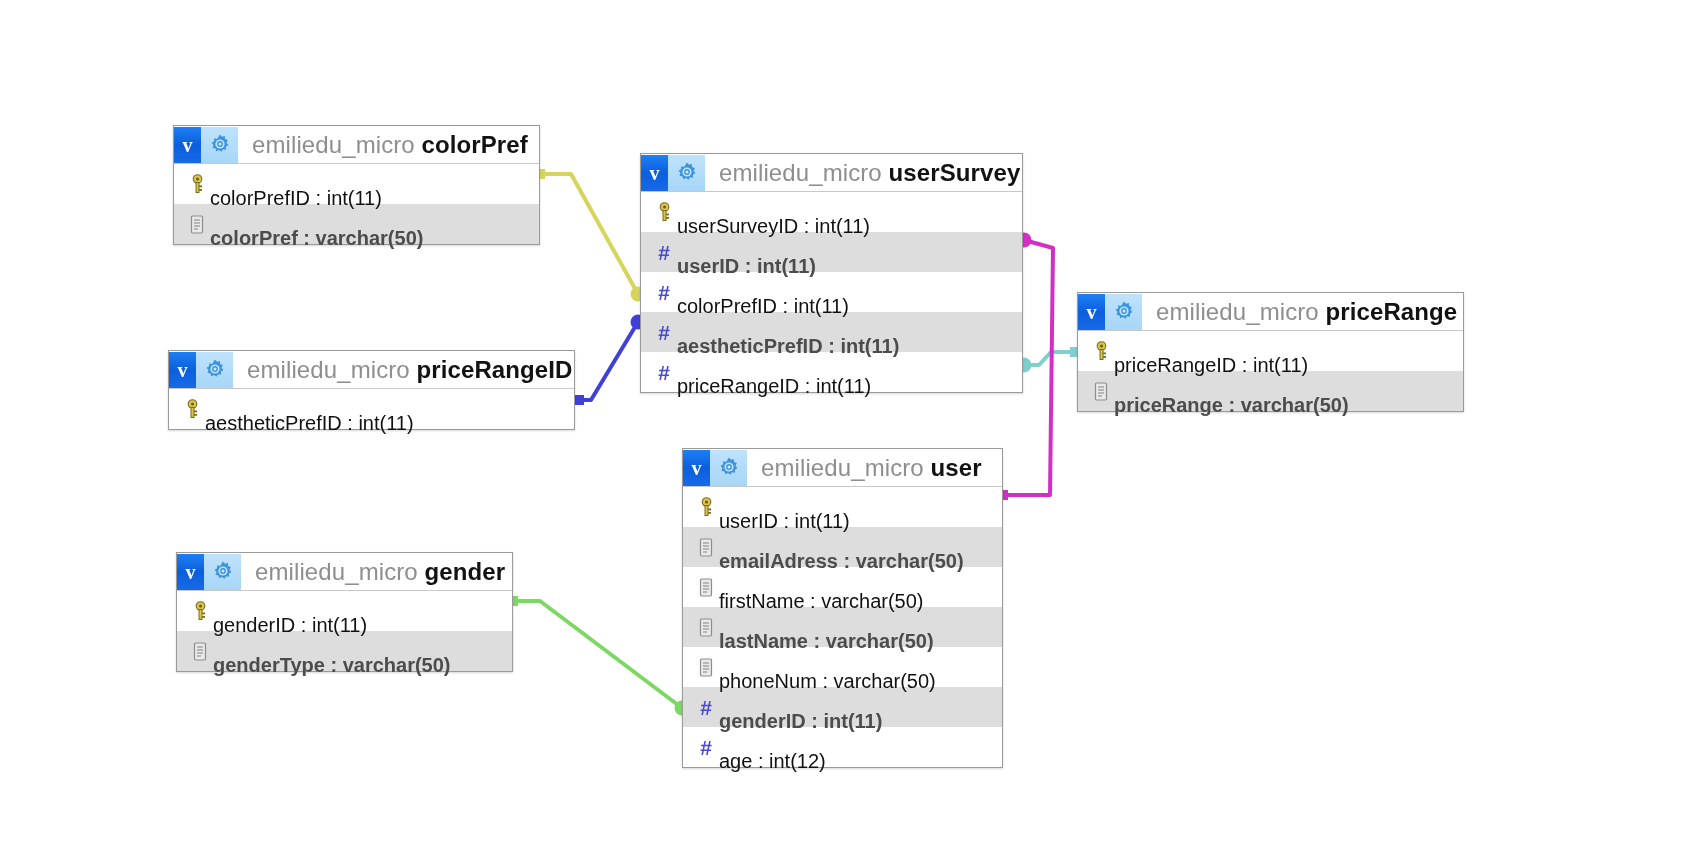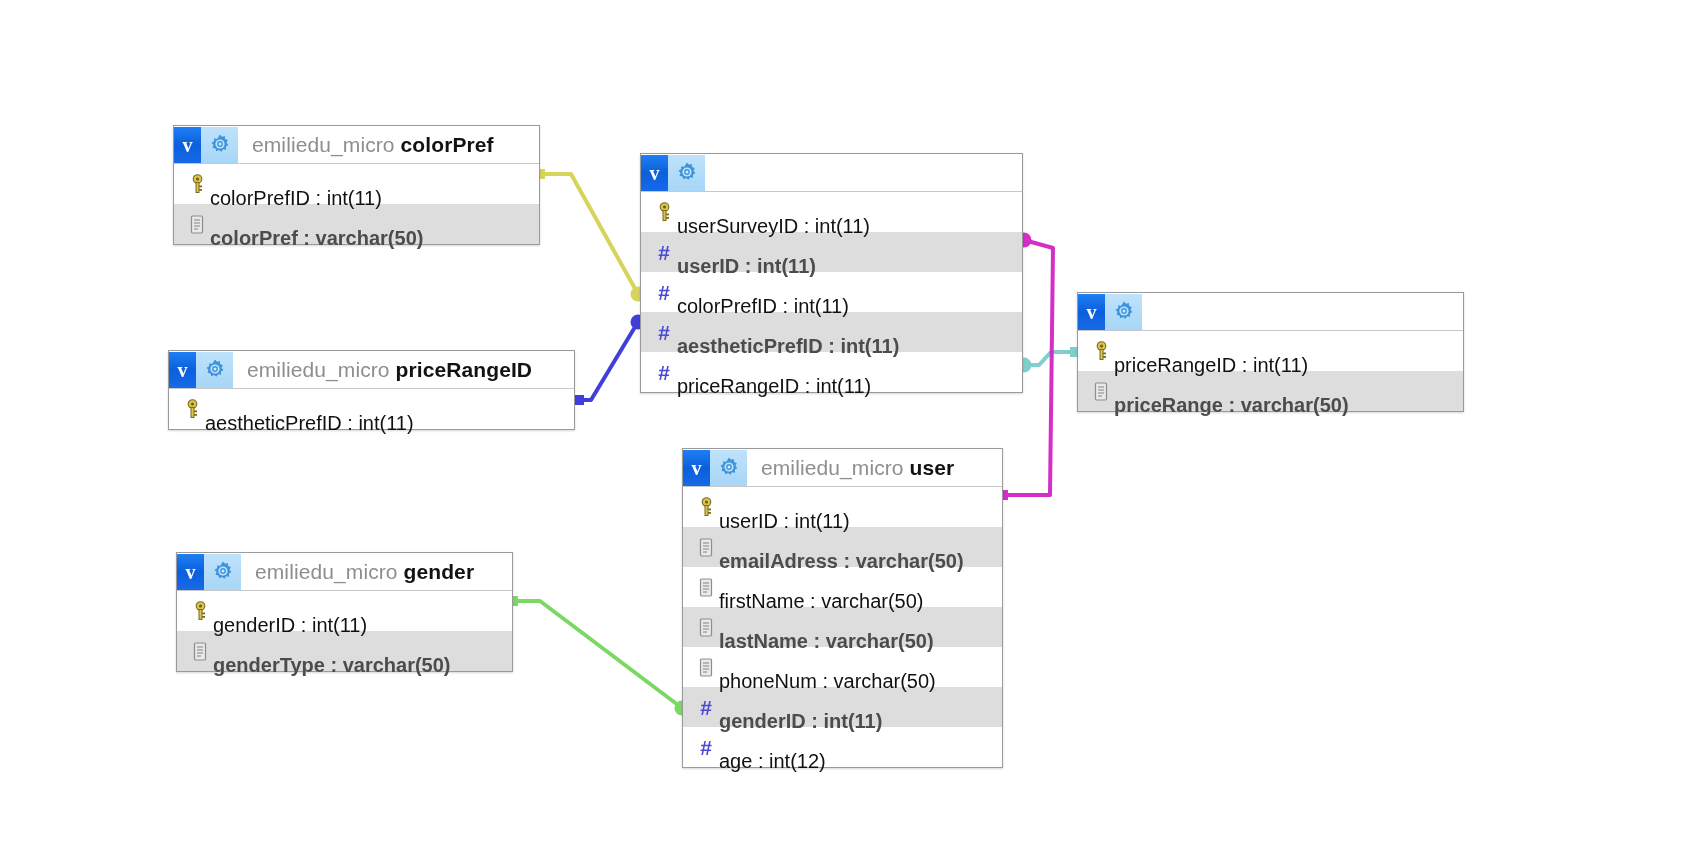--- a/index.html
+++ b/index.html
@@ -63,21 +63,21 @@
     height: 36px;
     flex: 0 0 37px;
     background: linear-gradient(to bottom, #bfe2fb 0%, #a7d6f7 100%);
     display: flex;
     align-items: center;
     justify-content: center;
   }
   .hdr-title {
     padding-left: 14px;
     padding-right: 16px;
-    font-size: 21px;
+    font-size: 24px;
     color: #8e8e8e;
     letter-spacing: 0.1px;
   }
   .hdr-title b {
     color: #121212;
     font-weight: bold;
   }
   .attr {
     display: flex;
     align-items: center;
@@ -188,20 +188,21 @@
           <div class="badge-gear">
             <svg width="24" height="24" viewBox="0 0 24 24">
               <g fill="#3d94dd">
                 <path d="M12 1.6l2 2.2 2.9-.8.1 3 2.8 1.1-1.3 2.7 1.9 2.3-2.5 1.6.2 3-3-.4-1.7 2.5-2.4-1.8-2.7 1.3-.8-2.9-3-.6 1-2.8-2-2.2 2.6-1.5.1-3 2.9.7z"></path>
               </g>
               <circle cx="12" cy="11" r="4.6" fill="#bfe2fb"></circle>
               <circle cx="12" cy="11" r="2.9" fill="#3d94dd"></circle>
               <circle cx="12" cy="11" r="1.5" fill="#cfeafd"></circle>
             </svg>
           </div>
+          <div class="hdr-title"><span>emiliedu_micro</span> <b>userSurvey</b></div>
         </div>
         <div class="attr odd">
           <span class="attr-ico">
             <svg width="15" height="20" viewBox="0 0 15 20">
               <circle cx="7.5" cy="5" r="4.3" fill="#d9c44e" stroke="#7d6c1a" stroke-width="1.1"></circle>
               <circle cx="7.5" cy="5" r="1.5" fill="#6d5c12"></circle>
               <rect x="6" y="8.5" width="3" height="10" fill="#d9c44e" stroke="#7d6c1a" stroke-width="1"></rect>
               <rect x="9" y="11.5" width="3" height="1.8" fill="#7d6c1a"></rect>
               <rect x="9" y="15" width="3" height="1.8" fill="#7d6c1a"></rect>
             </svg>
@@ -239,20 +240,21 @@
           <div class="badge-gear">
             <svg width="24" height="24" viewBox="0 0 24 24">
               <g fill="#3d94dd">
                 <path d="M12 1.6l2 2.2 2.9-.8.1 3 2.8 1.1-1.3 2.7 1.9 2.3-2.5 1.6.2 3-3-.4-1.7 2.5-2.4-1.8-2.7 1.3-.8-2.9-3-.6 1-2.8-2-2.2 2.6-1.5.1-3 2.9.7z"></path>
               </g>
               <circle cx="12" cy="11" r="4.6" fill="#bfe2fb"></circle>
               <circle cx="12" cy="11" r="2.9" fill="#3d94dd"></circle>
               <circle cx="12" cy="11" r="1.5" fill="#cfeafd"></circle>
             </svg>
           </div>
+          <div class="hdr-title"><span>emiliedu_micro</span> <b>priceRange</b></div>
         </div>
         <div class="attr odd">
           <span class="attr-ico">
             <svg width="15" height="20" viewBox="0 0 15 20">
               <circle cx="7.5" cy="5" r="4.3" fill="#d9c44e" stroke="#7d6c1a" stroke-width="1.1"></circle>
               <circle cx="7.5" cy="5" r="1.5" fill="#6d5c12"></circle>
               <rect x="6" y="8.5" width="3" height="10" fill="#d9c44e" stroke="#7d6c1a" stroke-width="1"></rect>
               <rect x="9" y="11.5" width="3" height="1.8" fill="#7d6c1a"></rect>
               <rect x="9" y="15" width="3" height="1.8" fill="#7d6c1a"></rect>
             </svg>

